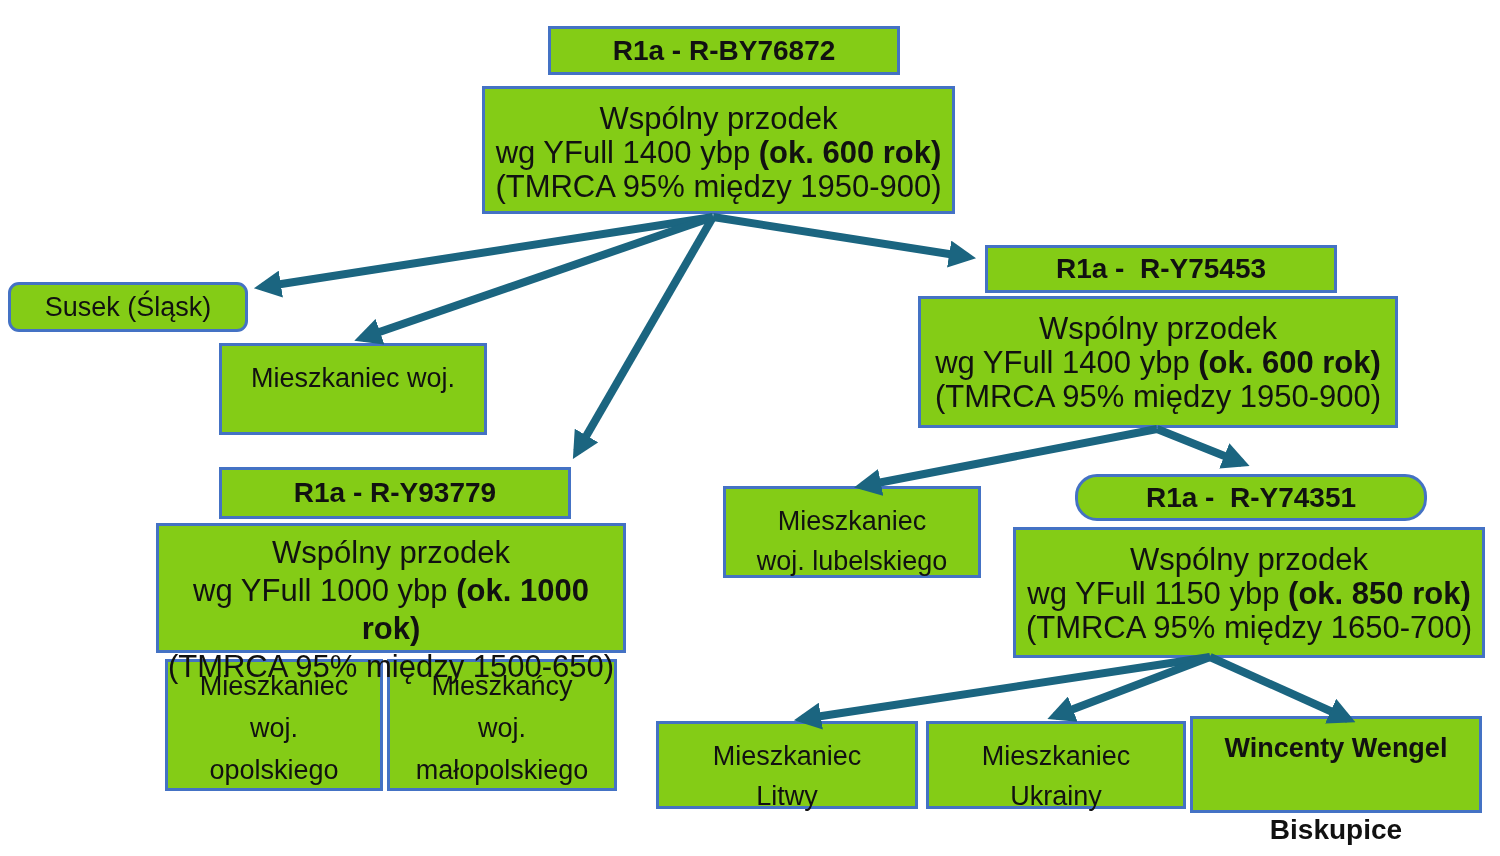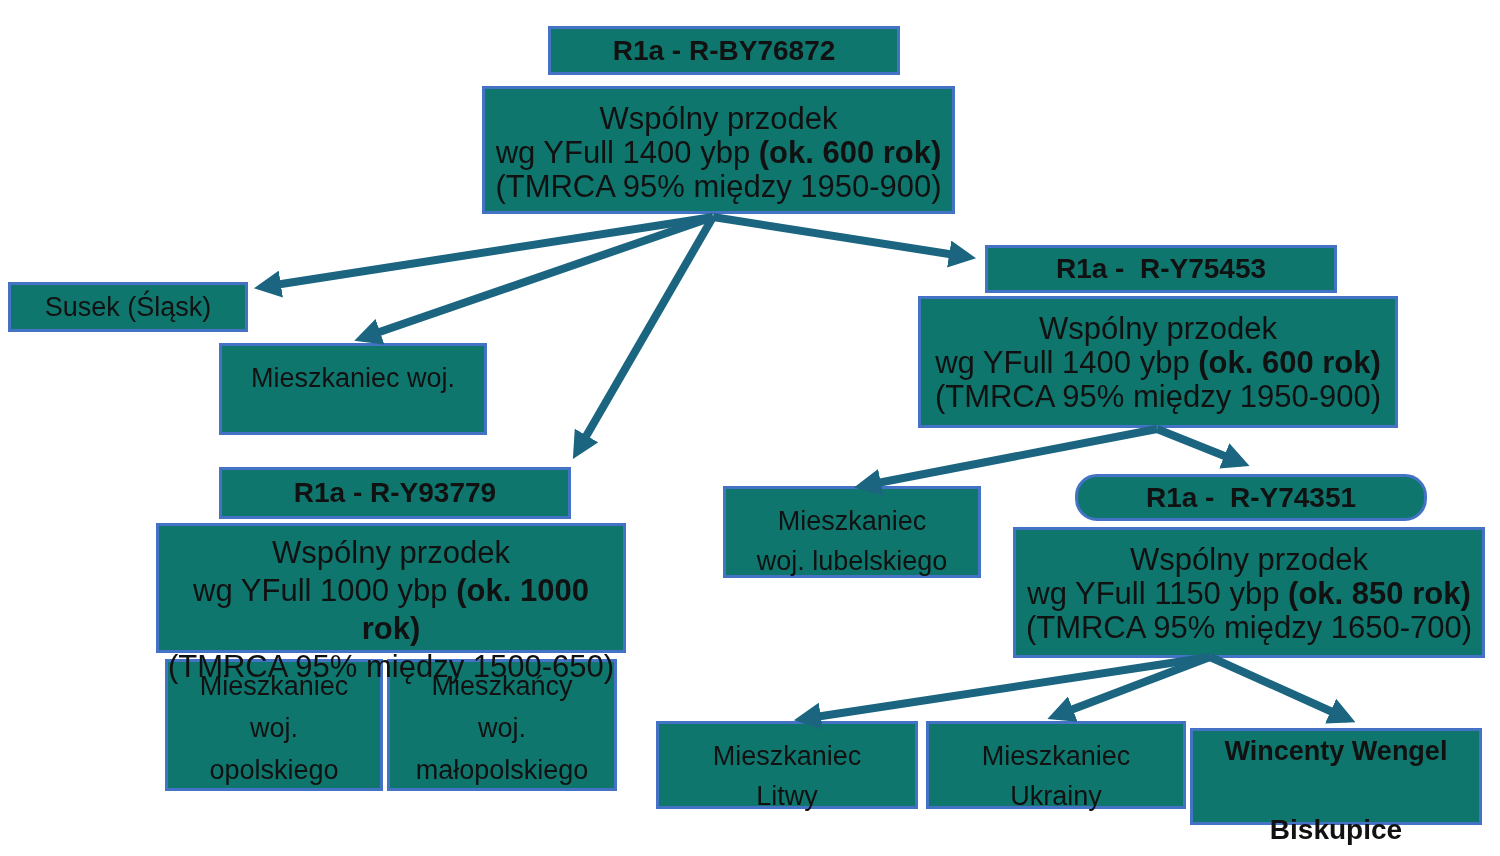--- a/index.html
+++ b/index.html
@@ -7,45 +7,45 @@
     position:relative;
     width:1500px;height:856px;
     background:#ffffff;
     font-family:"Liberation Sans","DejaVu Sans",sans-serif;
     color:#111111;
     overflow:hidden;
   }
   .box{
     position:absolute;
     box-sizing:border-box;
-    background:#0f766e;
+    background:#84cc16;
     border:3px solid #4472C4;
     text-align:center;
     overflow:visible;
   }
   .title-box{
     display:flex;align-items:center;justify-content:center;
     font-weight:bold;font-size:28px;
     white-space:pre;
     z-index:2;
   }
   .detail{
     font-size:31px;line-height:34px;
     padding-top:13px;
     z-index:2;
   }
   .detail .ln{white-space:nowrap;}
   .b{font-weight:bold;}
   .leaf{font-size:27px;z-index:1;}
   .leaf .ln{white-space:nowrap;}
-  .center1{display:flex;align-items:center;justify-content:center;}
+  .center1{display:flex;align-items:center;justify-content:center;border-radius:11px;}
   .lh40{line-height:40px;padding-top:12px;}
   .lh42{line-height:42px;padding-top:3px;}
   .y93779d{line-height:38px;padding-top:8px;z-index:3;}
-  .wincenty{font-weight:bold;line-height:40px;margin-top:12px;}
+  .wincenty{font-weight:bold;line-height:40px;padding-top:9px;}
   .below-label{
     position:absolute;
     text-align:center;
     font-weight:bold;font-size:28px;
     z-index:3;
   }
   #arrows{
     position:absolute;left:0;top:0;
     z-index:4;
     pointer-events:none;

